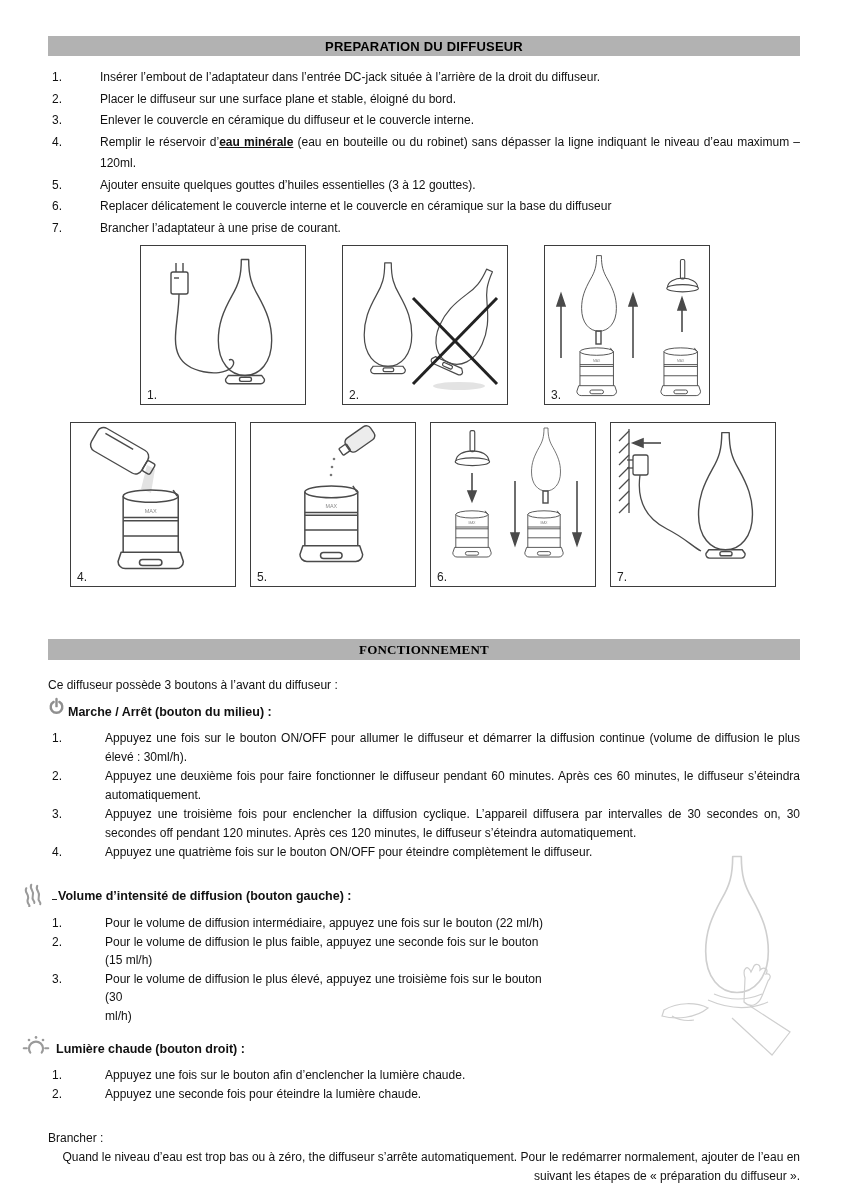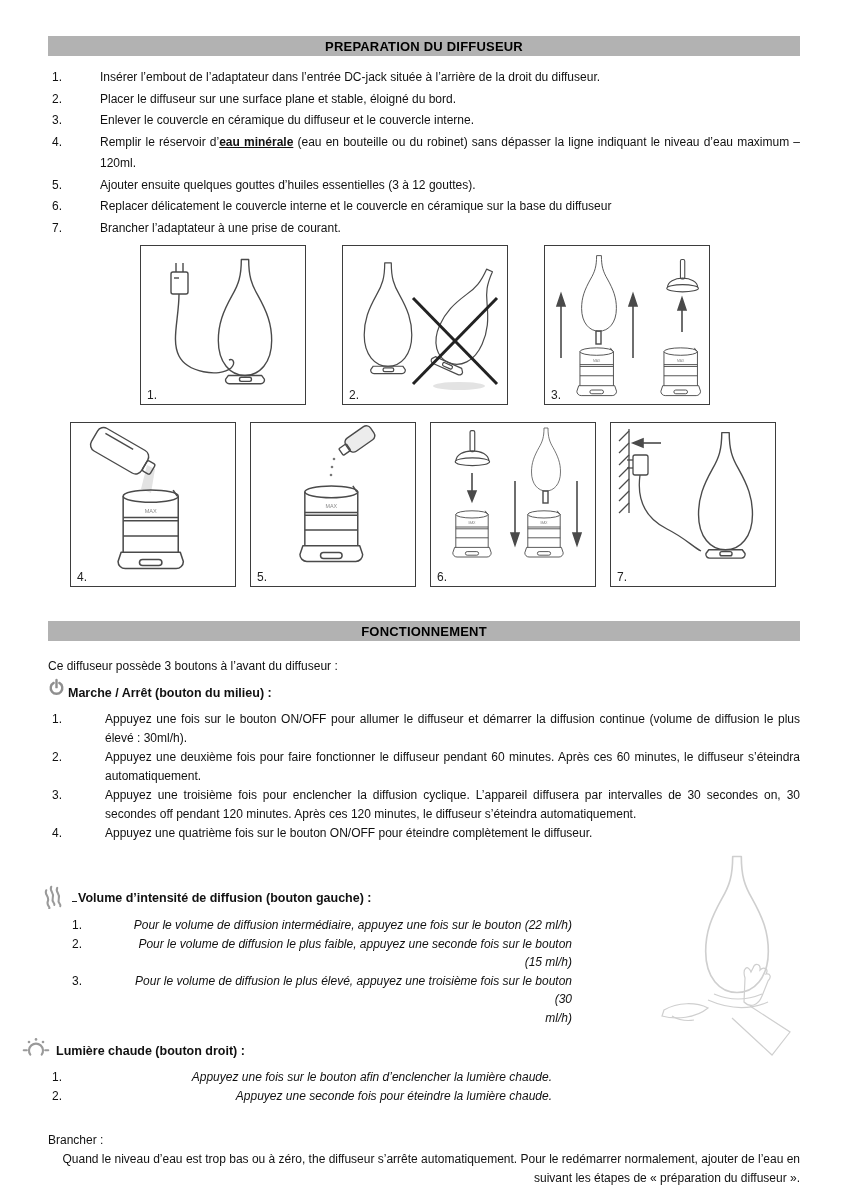--- a/index.html
+++ b/index.html
@@ -7,51 +7,51 @@
     position:relative; width:848px; height:1200px; background:#fff;
     font-family:"Liberation Sans", sans-serif; font-size:12px; color:#111;
     overflow:hidden;
   }
   .bar {
     margin:0 48px; background:#b2b2b2; color:#000;
     text-align:center; font-weight:bold; font-size:13px;
     padding:3px 0 2px; letter-spacing:.2px;
   }
   .bar-prep { margin-top:36px; }
-  .bar-fonc { margin-top:34px; }
+  .bar-fonc { margin-top:52px;font-family:Liberation Serif, serif; }
 
   
   .list { margin:11px 48px 0; }
   .li { display:flex; align-items:flex-start; }
   .steps .li { line-height:21.5px; }
   .num { flex:0 0 52px; padding-left:4px; box-sizing:border-box; }
   .num2 { flex:0 0 57px; padding-left:4px; box-sizing:border-box; }
   .txt { flex:1; text-align:justify; }
-  .txt-left { flex:1; text-align:right;font-style:italic; }
+  .txt-left { flex:1; text-align:left; }
   .em-ul { font-weight:bold; text-decoration:underline; }
 
   
   .figrow { display:flex; }
   .figrow1 { margin:6px 0 0 140px; gap:36px; }
   .figrow2 { margin:17px 0 0 70px; gap:14px; }
   .figbox { position:relative; width:164px; border:1.5px solid #3d3d3d; background:#fff; box-sizing:content-box; }
   .figrow1 .figbox { height:158px; }
   .figrow2 .figbox { height:163px; }
   .figlabel { position:absolute; left:6px; bottom:2px; font-size:12px; color:#222; }
   .figbox svg { display:block; color:#4a4a4a; }
 
   .intro { margin:16px 48px 0; line-height:19px; }
 
   .subhead { display:flex; align-items:flex-end; gap:3px; margin:2px 48px 0; font-weight:bold; font-size:12.5px; }
   .subhead .hicon { flex:none; }
   .fn-list { margin:10px 48px 0; }
   .fn-list .li { line-height:19px; }
 
   .narrow { width:600px; }
-  .vol-block { margin-top:40px;padding-left:20px; }
+  .vol-block { margin-top:19px; }
   .lum-block { margin-top:10px; }
   .subhead2 { display:flex; align-items:center; gap:6px; margin:0 0 0 48px; font-weight:bold; font-size:12.5px; }
   .outdent { margin-left:-26px; }
   .uspace { display:inline-block; width:5px; border-bottom:1.2px solid #222; height:10px; margin-right:1px; }
   .sublist { margin:4px 48px 0; }
   .sublist .li { line-height:18.5px; }
   .sublist .txt-left { max-width:538px; }
   .prewrap { white-space:pre-line; }
 
   .remarque { margin:26px 48px 0; line-height:19px; }

